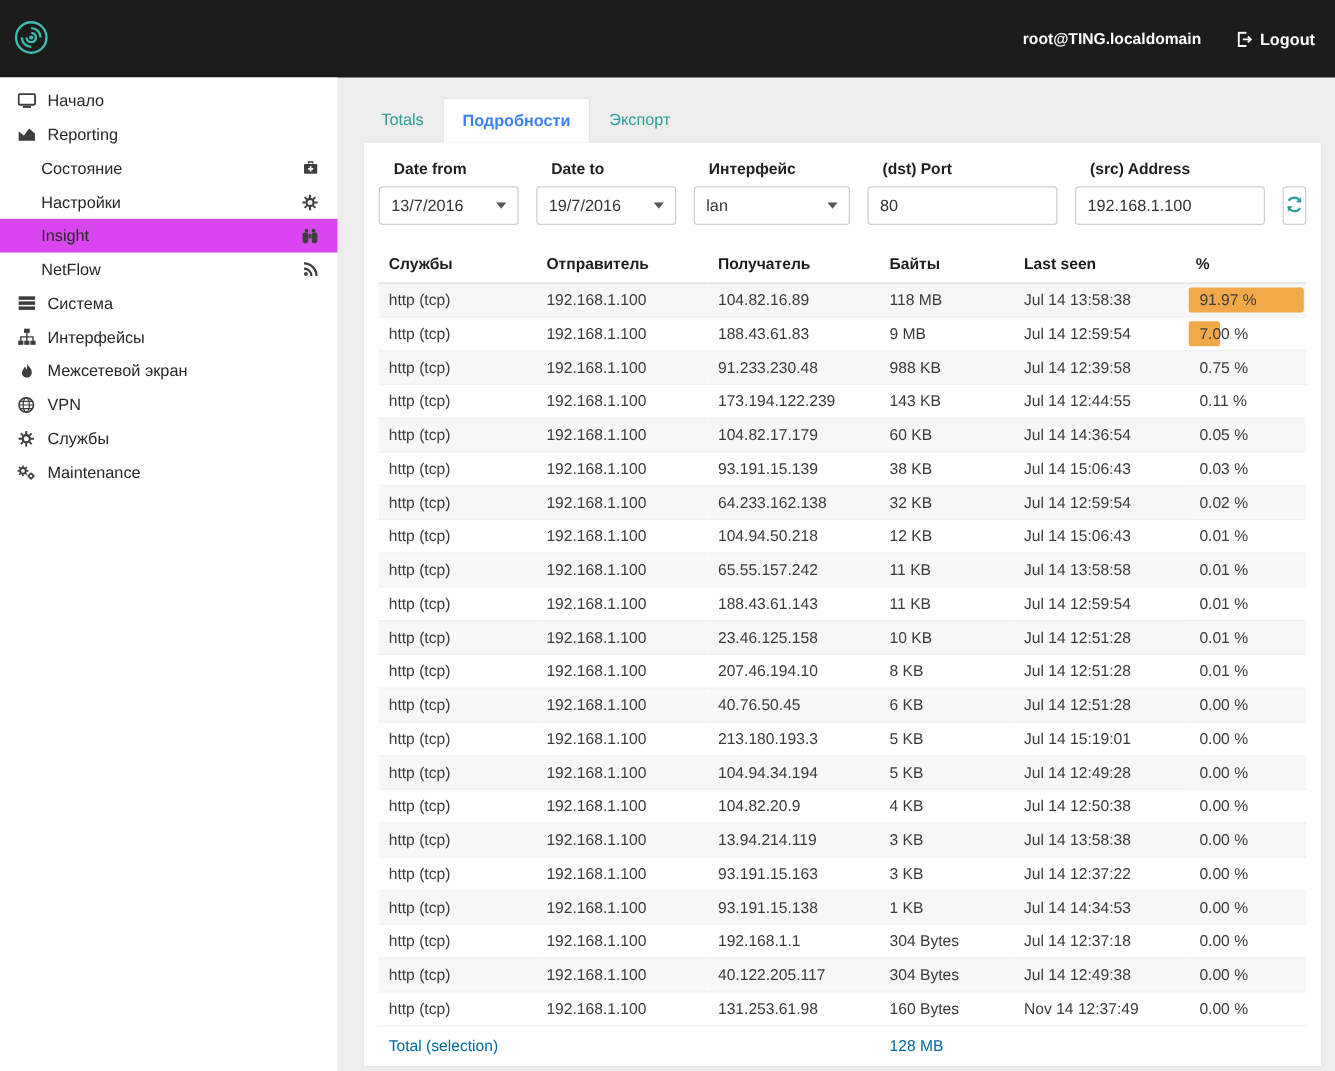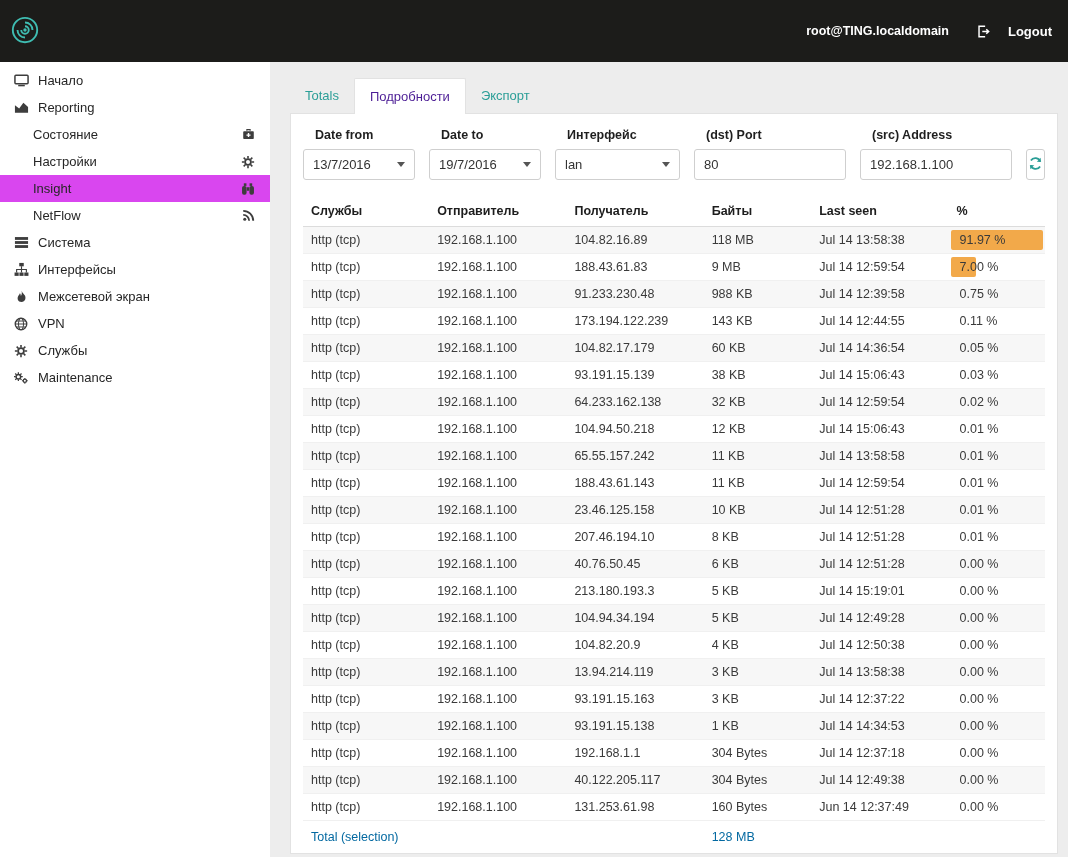--- a/index.html
+++ b/index.html
@@ -11,42 +11,42 @@
     font-size: 13px; color: #2e2e2e;
   }
   
   .topbar {
     height: 62px; background: #1c1c1a;
     display: flex; align-items: center; justify-content: space-between;
     padding: 0 16px 0 10px;
   }
   .topbar-right { display: flex; align-items: center; gap: 28px; color: #fff; }
   .hostname { font-size: 12.5px; font-weight: bold; }
-  .logout { display: flex; align-items: center; gap: 18px; font-size: 13px; font-weight: bold; color: #fff; cursor: pointer; }
+  .logout { display: flex; align-items: center; gap: 6px; font-size: 13px; font-weight: bold; color: #fff; cursor: pointer; }
   .logout .icon { display: inline-flex; }
   
   .layout { display: flex; height: 812px; }
   .sidebar { width: 270px; background: #fff; padding-top: 5px; flex: none; }
   .side-item {
     height: 27px; display: flex; align-items: center;
     padding: 0 14px 0 12px; font-size: 13px; color: #262626; cursor: pointer;
   }
   .side-item .icon { width: 18px; display: inline-flex; justify-content: center; color: #3d3d3d; margin-right: 8px; flex: none; }
   .side-item.sub { padding-left: 33px; }
   .side-item.sub .icon.right { margin-left: auto; margin-right: 1px; width: auto; }
   .side-item.active { background: #d946ef; }
   .side-label { white-space: nowrap; }
   
   .content { flex: 1; padding: 16px 10px 0 20px; min-width: 0; }
   .tabbar { display: flex; }
   .tab { padding: 10px 15px; color: #2b9e97; cursor: pointer; font-size: 13px; }
   .tab.active {
-    background: #fff; color: #4c1d95;
+    background: #fff; color: #3b82f6;
     border: 1px solid #e2e2e2; border-bottom: none;
-    border-radius: 2px 2px 0 0; position: relative; z-index: 2; margin-bottom: -1px;
+    border-radius: 2px 2px 0 0; position: relative; z-index: 2; margin-bottom: -1px; font-weight: bold;
   }
   .panel { background: #fff; border: 1px solid #e2e2e2; position: relative; z-index: 1; padding: 14px 12px 0; }
   
   .filters { display: flex; gap: 14px; align-items: flex-end; padding-bottom: 16px; }
   .field { display: flex; flex-direction: column; gap: 7px; }
   .field-label { font-weight: bold; font-size: 12.5px; color: #1f1f1f; padding-left: 12px; }
   .control {
     height: 31px; border: 1px solid #cfcfcf; border-radius: 3px; background: #fff;
     display: flex; align-items: center; padding: 0 9px; font-size: 13px; color: #333;
     font-family: "Liberation Sans", "DejaVu Sans", sans-serif;
@@ -463,21 +463,21 @@
               <td>40.122.205.117</td>
               <td>304 Bytes</td>
               <td>Jul 14 12:49:38</td>
               <td class="pct-cell"><span class="pct-text">0.00 %</span></td>
             </tr>
             <tr>
               <td>http (tcp)</td>
               <td>192.168.1.100</td>
               <td>131.253.61.98</td>
               <td>160 Bytes</td>
-              <td>Jun 14 12:37:49</td>
+              <td>Nov 14 12:37:49</td>
               <td class="pct-cell"><span class="pct-text">0.00 %</span></td>
             </tr>
           </tbody>
         <tfoot>
           <tr>
             <td colspan="3">Total (selection)</td>
             <td>128 MB</td>
             <td colspan="2"></td>
           </tr>
         </tfoot>

